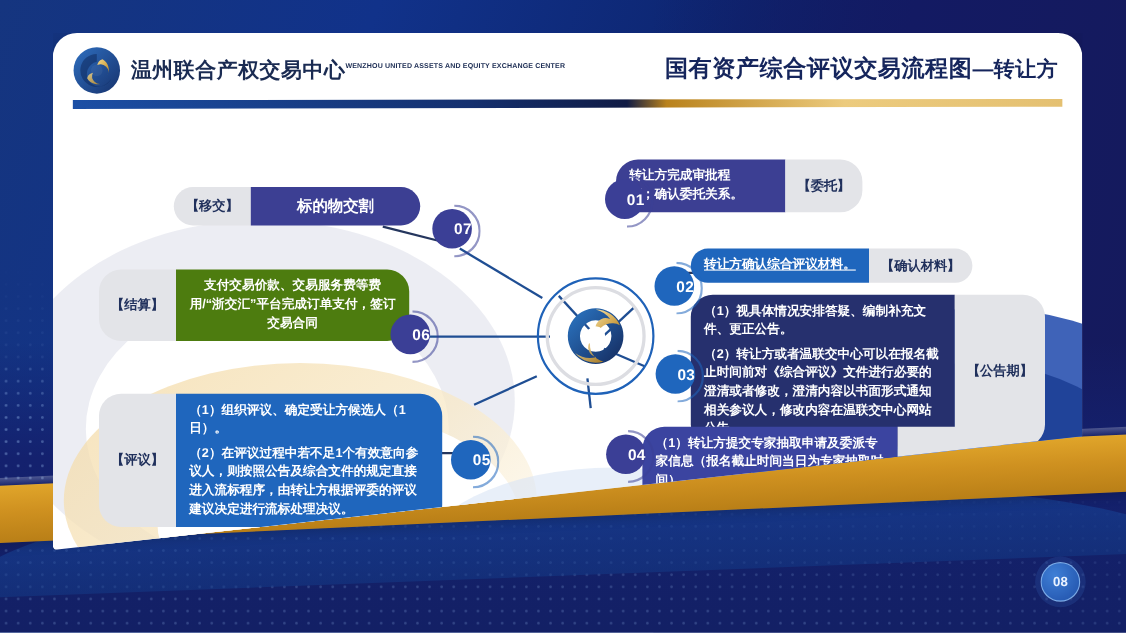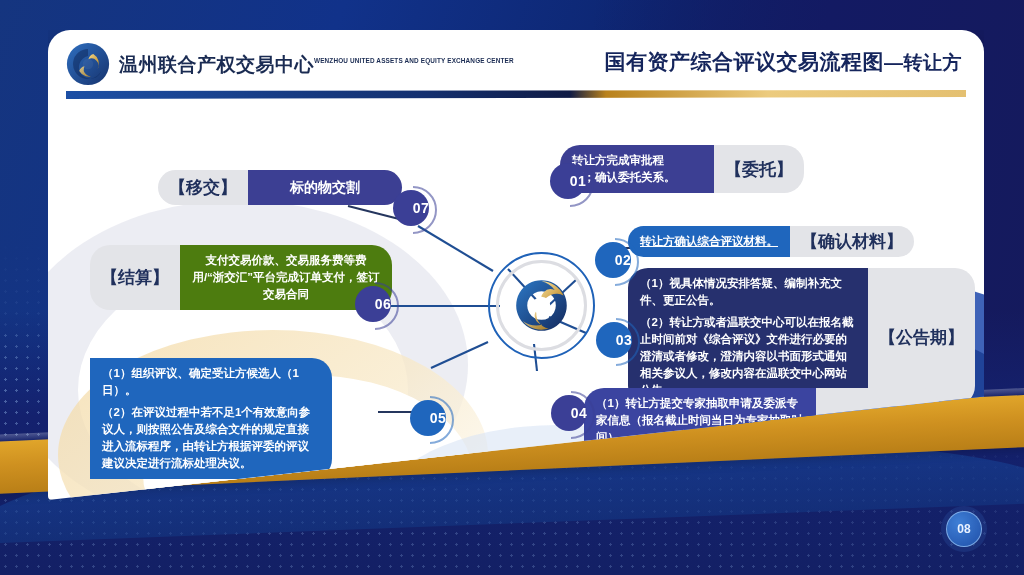--- a/index.html
+++ b/index.html
@@ -90,21 +90,21 @@
     border-radius:50%;border:2px solid currentColor;opacity:.55;
     clip-path:polygon(50% 0,100% 0,100% 100%,50% 100%);}
   .step.dark{background:#3b3f96;color:#3b3f96;}
   .step.dark span{color:#fff;}
   .step.blue{background:#1f66bd;color:#1f66bd;}
   .step.blue span{color:#fff;}
   .step span{position:relative;z-index:2;font-size:14px;}
 
   
   .item{position:absolute;display:flex;align-items:stretch;z-index:5;}
-  .tag{background:#e3e4e8;color:#20305c;font-weight:bold;font-size:17px;
+  .tag{background:#e3e4e8;color:#20305c;font-weight:bold;font-size:12px;
     display:flex;align-items:center;justify-content:center;padding:0 11px;white-space:nowrap;}
   .body{color:#fff;font-size:11.5px;line-height:1.48;display:flex;flex-direction:column;
     justify-content:center;padding:7px 12px;font-weight:bold;}
   .body p{margin:0;}
   .body p+p{margin-top:5px;}
   
   .tag.l{border-radius:20px 0 0 20px;text-align:center;}
   .tag.r{border-radius:0 20px 20px 0;}
   .body.l{border-radius:20px 0 0 20px;}
   .body.r{border-radius:0 20px 20px 0;}
@@ -271,20 +271,21 @@
 
     <div class="item" style="left:536px;top:358px;">
       <div class="body l c-royal" style="width:208px;">
         <p>（1）转让方提交专家抽取申请及委派专家信息（报名截止时间当日为专家抽取时间）。</p>
         <p>（2）报名截止时间结束，若不足1个有效意向参议人，则中心发布流标公告，转让方可择期重新组织评议流程。</p>
       </div>
       <div class="tag r">【申请专家】</div>
     </div>
 
     <div class="item" style="left:42px;top:328px;">
+      <div class="tag l">【评议】</div>
       <div class="body r c-blue" style="width:218px;">
         <p>（1）组织评议、确定受让方候选人（1日）。</p>
         <p>（2）在评议过程中若不足1个有效意向参议人，则按照公告及综合文件的规定直接进入流标程序，由转让方根据评委的评议建议决定进行流标处理决议。</p>
       </div>
     </div>
 
     <div class="item" style="left:42px;top:215px;">
       <div class="tag l">【结算】</div>
       <div class="body r c-steel" style="width:188px;">
         <p>支付交易价款、交易服务费等费用/“浙交汇”平台完成订单支付，签订交易合同</p>

